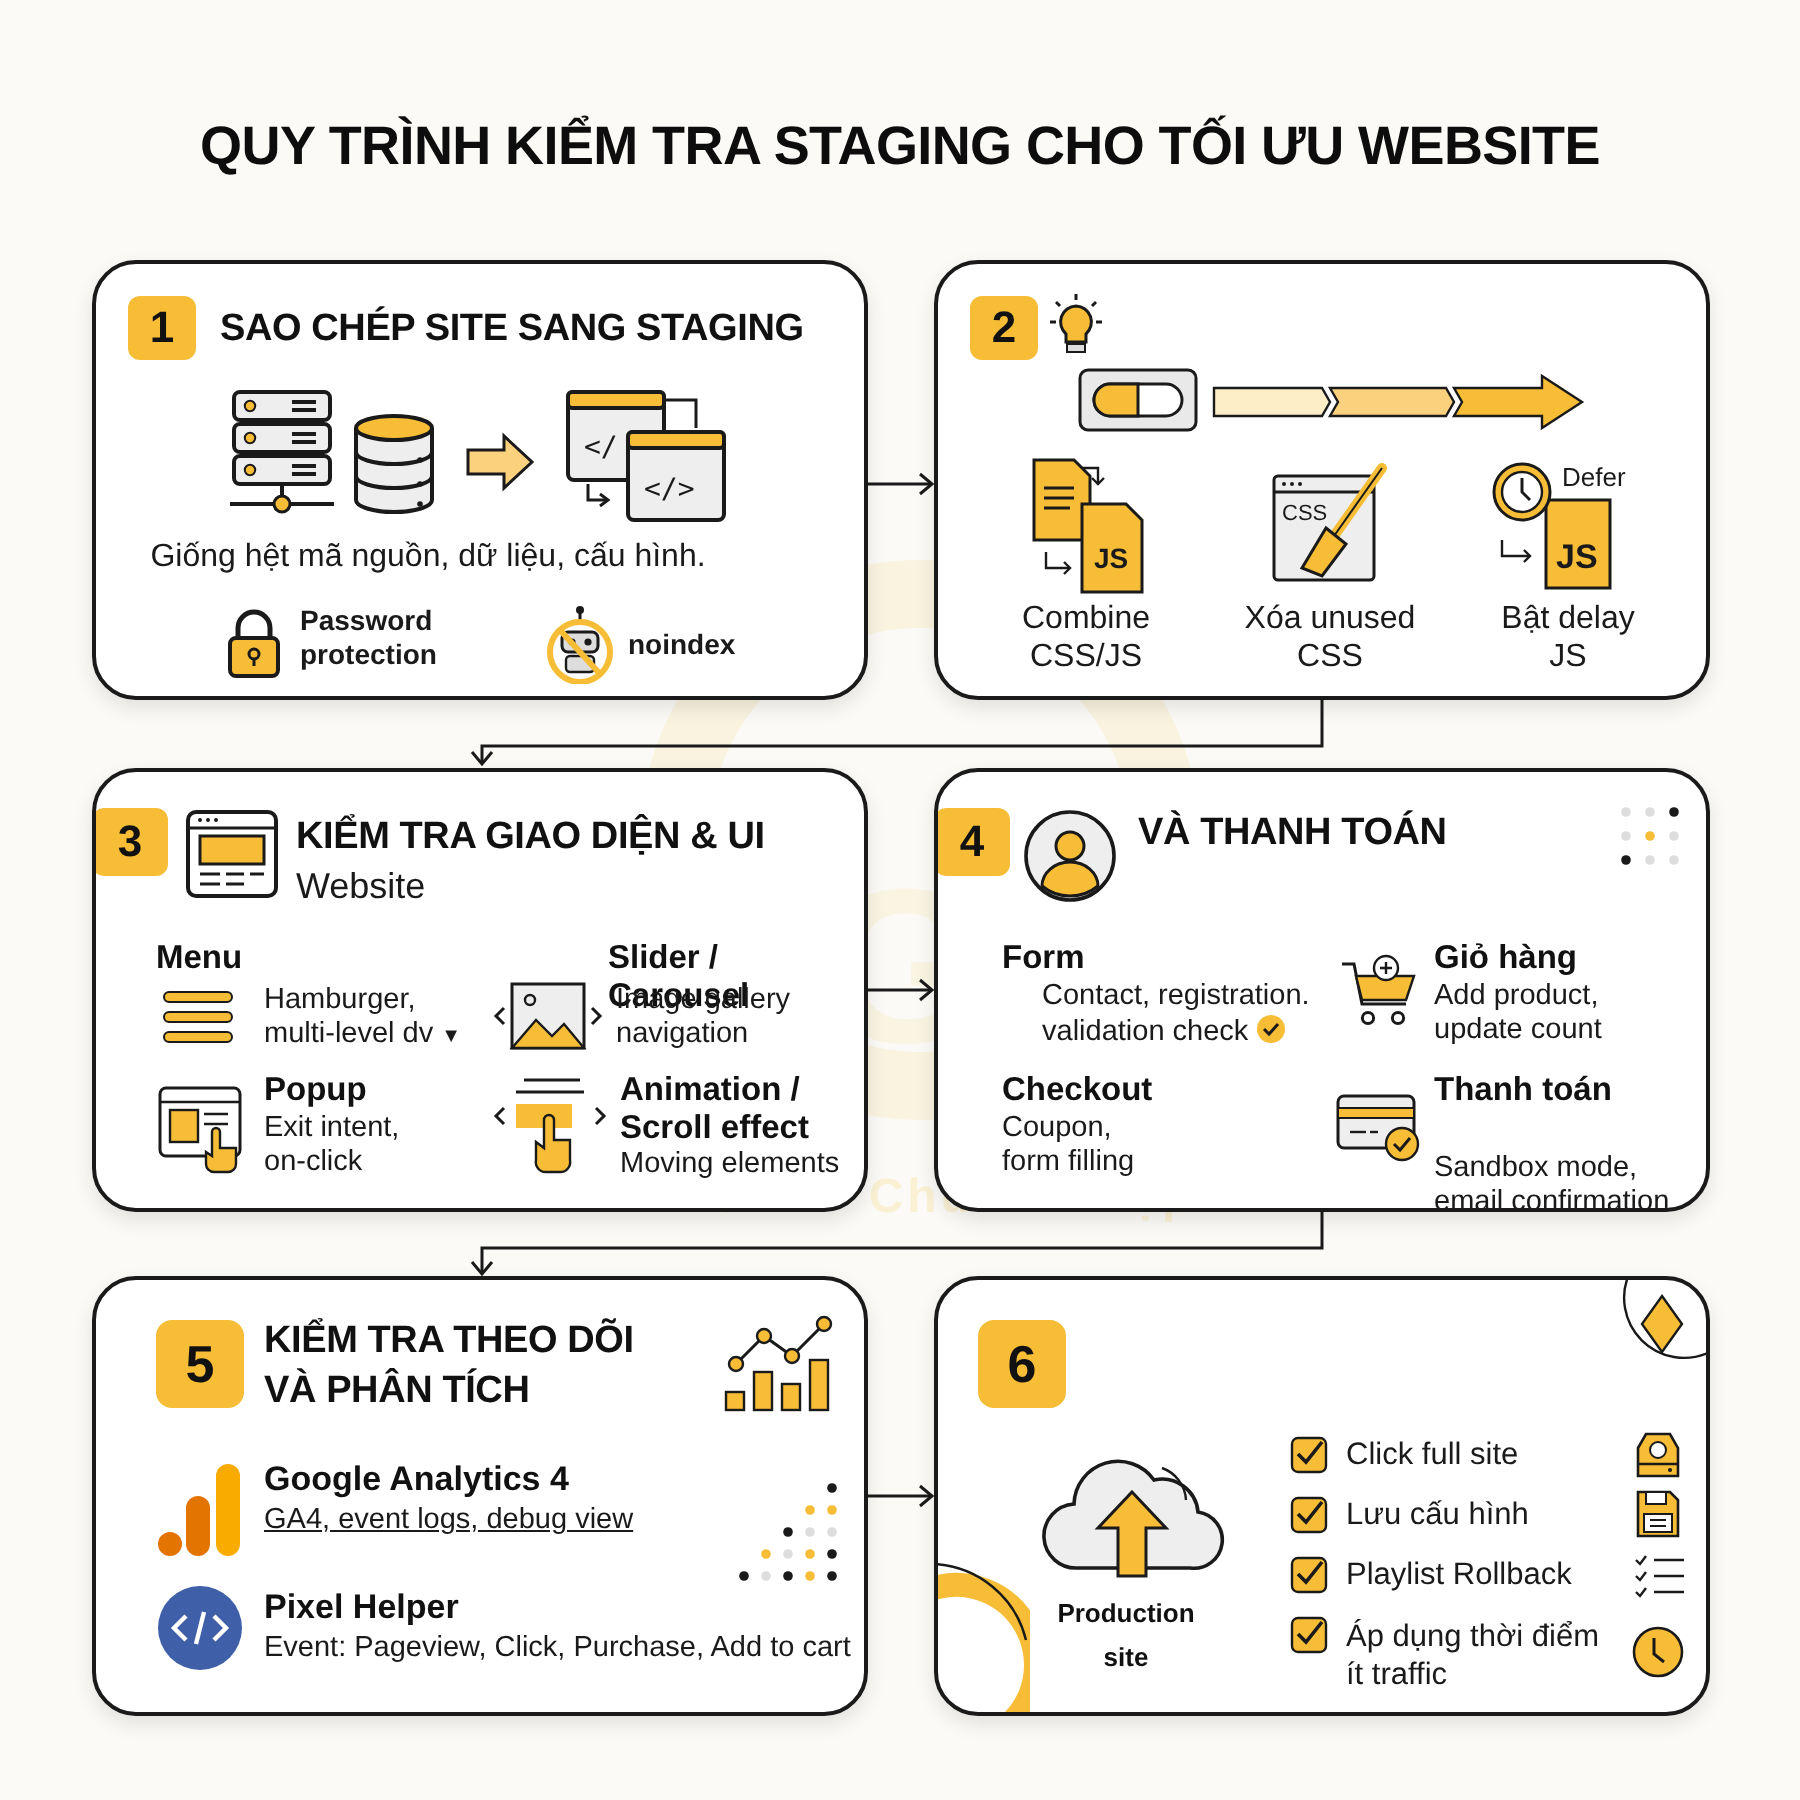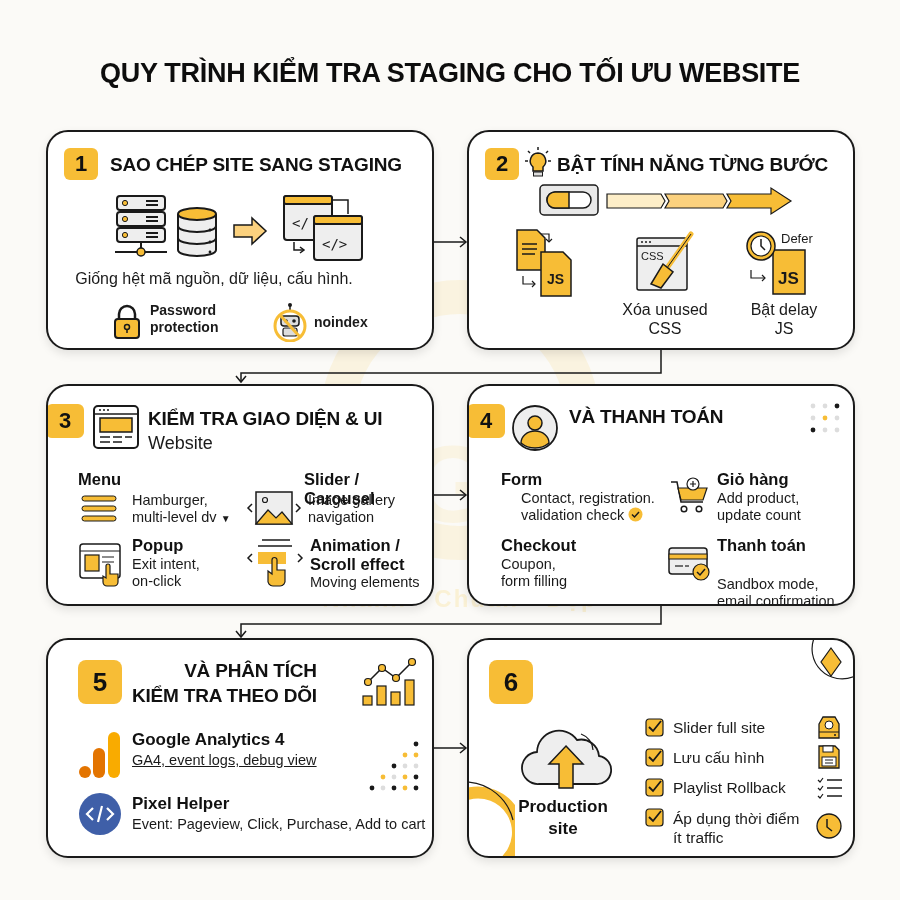--- a/index.html
+++ b/index.html
@@ -14,21 +14,21 @@
              border: 34px solid rgba(250, 200, 60, 0.12); }
   .wm-text { position: absolute; left: 0; top: 170px; width: 320px; text-align: center; font-size: 110px;
              font-weight: 700; color: rgba(250, 200, 60, 0.10); letter-spacing: 6px; }
   .wm-slogan { position: absolute; left: 0; top: 335px; width: 320px; text-align: center; font-size: 24px;
                font-weight: 700; color: rgba(250, 200, 60, 0.18); letter-spacing: 2px; }
 
   .card { position: absolute; background: #fff; border: 2px solid #1a1a1a; border-radius: 22px;
           box-shadow: 0 4px 10px rgba(0,0,0,0.10); overflow: hidden; }
   .num { position: absolute; background: #f7bd36; color: #111; font-weight: 700; font-size: 22px;
          display: flex; align-items: center; justify-content: center; border-radius: 6px; }
-  .card-title { position: absolute; font-weight: 700; font-size: 19px; line-height: 25px; color: #111; letter-spacing: -0.2px; text-align: right; }
+  .card-title { position: absolute; font-weight: 700; font-size: 19px; line-height: 25px; color: #111; letter-spacing: -0.2px; }
   .t { position: absolute; font-size: 14.5px; line-height: 17px; color: #1a1a1a; }
   .tb { position: absolute; font-size: 16.5px; font-weight: 700; line-height: 19px; color: #111; }
   .ic { position: absolute; }
   .ctr { text-align: center; }
 
   .connector { position: absolute; }
 </style>
 </head>
 <body>
 
@@ -135,21 +135,20 @@
   <div class="num" style="left:16px;top:16px;width:34px;height:32px;">2</div>
   <svg class="ic" style="left:56px;top:14px" width="26" height="34" viewBox="0 0 26 34">
     <line x1="13" y1="1" x2="13" y2="4" stroke="#1a1a1a" stroke-width="1.5"></line>
       <line x1="3" y1="5" x2="5" y2="7" stroke="#1a1a1a" stroke-width="1.5"></line>
       <line x1="23" y1="5" x2="21" y2="7" stroke="#1a1a1a" stroke-width="1.5"></line>
     <line x1="0" y1="15" x2="3" y2="15" stroke="#1a1a1a" stroke-width="1.5"></line>
       <line x1="23" y1="15" x2="26" y2="15" stroke="#1a1a1a" stroke-width="1.5"></line>
     <path d="M13 7 A8 8 0 0 1 18 21 V25 H8 V21 A8 8 0 0 1 13 7 Z" fill="#f7bd36" stroke="#1a1a1a" stroke-width="1.5"></path>
     <rect x="8.5" y="26" width="9" height="4" fill="#ddd" stroke="#1a1a1a" stroke-width="1"></rect>
   </svg>
-  <div class="card-title" style="left:88px;top:20px;">BẬT TÍNH NĂNG TỪNG BƯỚC</div>
 
   <svg class="ic" style="left:70px;top:52px" width="60" height="32" viewBox="0 0 60 32">
     <rect x="1" y="1" width="58" height="30" rx="4" fill="#e9e9e9" stroke="#1a1a1a" stroke-width="1.5"></rect>
     <rect x="8" y="8" width="44" height="16" rx="8" fill="#fff" stroke="#1a1a1a" stroke-width="1.5"></rect>
     <path d="M16 8 H30 V24 H16 A8 8 0 0 1 16 8 Z" fill="#f7bd36" stroke="#1a1a1a" stroke-width="1.5"></path>
   </svg>
   <svg class="ic" style="left:136px;top:54px" width="190" height="30" viewBox="0 0 190 30">
     <path d="M2 8 H56 L60 15 L56 22 H2 Z" fill="#fdeec8" stroke="#1a1a1a" stroke-width="1.2"></path>
     <path d="M60 8 H118 L122 15 L118 22 H60 L64 15 Z" fill="#fbd17e" stroke="#1a1a1a" stroke-width="1.2"></path>
     <path d="M122 8 H166 V2 L186 15 L166 28 V22 H122 L126 15 Z" fill="#f7bd36" stroke="#1a1a1a" stroke-width="1.2"></path>
@@ -160,20 +159,24 @@
     <line x1="7" y1="16" x2="22" y2="16" stroke="#1a1a1a" stroke-width="1.5"></line>
       <line x1="7" y1="21" x2="22" y2="21" stroke="#1a1a1a" stroke-width="1.5"></line>
       <line x1="7" y1="26" x2="20" y2="26" stroke="#1a1a1a" stroke-width="1.5"></line>
     <path d="M26 6 H34 V14" fill="none" stroke="#1a1a1a" stroke-width="1.2"></path>
       <polyline points="31,11 34,14 37,11" fill="none" stroke="#1a1a1a" stroke-width="1.2"></polyline>
     <path d="M26 24 H48 L56 32 V68 H26 Z" fill="#f7bd36" stroke="#1a1a1a" stroke-width="1.5"></path>
     <text x="32" y="56" font-family="Liberation Sans, sans-serif" font-weight="700" font-size="14" fill="#1a1a1a">JS</text>
     <path d="M8 48 V56 H20" fill="none" stroke="#1a1a1a" stroke-width="1.2"></path>
       <polyline points="17,53 20,56 17,59" fill="none" stroke="#1a1a1a" stroke-width="1.2"></polyline>
   </svg>
+  <div class="t ctr" style="left:20px;top:168px;width:108px;font-size:16px;line-height:19px;">
+    <div>Combine</div>
+    <div>CSS/JS</div>
+  </div>
 
   <svg class="ic" style="left:166px;top:98px" width="62" height="64" viewBox="0 0 62 64">
     <rect x="2" y="8" width="50" height="52" rx="2" fill="#eee" stroke="#1a1a1a" stroke-width="1.5"></rect>
     <line x1="2" y1="16" x2="52" y2="16" stroke="#1a1a1a" stroke-width="1.5"></line>
     <circle cx="7" cy="12" r="1" fill="#1a1a1a"></circle>
       <circle cx="11" cy="12" r="1" fill="#1a1a1a"></circle>
       <circle cx="15" cy="12" r="1" fill="#1a1a1a"></circle>
     <text x="6" y="30" font-family="Liberation Sans, sans-serif" font-size="11" fill="#1a1a1a">CSS</text>
     <line x1="56" y1="4" x2="32" y2="38" stroke="#f7bd36" stroke-width="5" stroke-linecap="round"></line>
     <line x1="56" y1="4" x2="32" y2="38" stroke="#1a1a1a" stroke-width="1"></line>
@@ -336,22 +339,22 @@
   <div class="tb" style="left:248px;top:150px;">Thanh toán</div>
   <div class="t" style="left:248px;top:170px;margin-top:20px;">
     <div>Sandbox mode,</div>
     <div>email confirmation</div>
   </div>
 </div>
 
 <div class="card" style="left:46px;top:638px;width:388px;height:220px;">
   <div class="num" style="left:30px;top:20px;width:44px;height:44px;font-size:26px;border-radius:8px;">5</div>
   <div class="card-title" style="left:84px;top:18px;">
+    <div>KIỂM TRA THEO DÕI</div>
     <div>VÀ PHÂN TÍCH</div>
-    <div>KIỂM TRA THEO DÕI</div>
   </div>
   <svg class="ic" style="left:314px;top:16px" width="58" height="52" viewBox="0 0 58 52">
     <polyline points="6,26 20,12 34,22 50,6" fill="none" stroke="#1a1a1a" stroke-width="1.5"></polyline>
     <circle cx="6" cy="26" r="3.5" fill="#f7bd36" stroke="#1a1a1a" stroke-width="1.2"></circle>
     <circle cx="20" cy="12" r="3.5" fill="#f7bd36" stroke="#1a1a1a" stroke-width="1.2"></circle>
     <circle cx="34" cy="22" r="3.5" fill="#f7bd36" stroke="#1a1a1a" stroke-width="1.2"></circle>
     <circle cx="50" cy="6" r="3.5" fill="#f7bd36" stroke="#1a1a1a" stroke-width="1.2"></circle>
     <rect x="1" y="40" width="9" height="9" fill="#f7bd36" stroke="#1a1a1a" stroke-width="1.2"></rect>
     <rect x="15" y="30" width="9" height="19" fill="#f7bd36" stroke="#1a1a1a" stroke-width="1.2"></rect>
     <rect x="29" y="36" width="9" height="13" fill="#f7bd36" stroke="#1a1a1a" stroke-width="1.2"></rect>
@@ -403,32 +406,32 @@
   <svg class="ic" style="left:-2px;top:140px" width="48" height="82" viewBox="0 0 48 82">
     <path d="M0 14 A40 40 0 0 1 40 80" fill="none" stroke="#f7bd36" stroke-width="12"></path>
     <path d="M0 2 A50 50 0 0 1 46 40" fill="none" stroke="#1a1a1a" stroke-width="1.2"></path>
   </svg>
 
   <svg class="ic" style="left:50px;top:82px" width="94" height="70" viewBox="0 0 94 70">
     <path d="M20 62 A16 16 0 0 1 18 30 A22 22 0 0 1 58 18 A18 18 0 0 1 80 34 A14 14 0 0 1 76 62 Z" fill="#eee" stroke="#1a1a1a" stroke-width="1.8"></path>
     <path d="M62 12 A18 18 0 0 1 74 28" fill="none" stroke="#1a1a1a" stroke-width="1.2"></path>
     <path d="M47 24 L64 42 H54 V66 H40 V42 H30 Z" fill="#f7bd36" stroke="#1a1a1a" stroke-width="1.5"></path>
   </svg>
-  <div class="tb ctr" style="left:34px;top:156px;width:120px;font-size:17px;line-height:22px;">
+  <div class="tb ctr" style="left:34px;top:156px;width:120px;font-size:13px;line-height:22px;">
     <div>Production</div>
     <div>site</div>
   </div>
 
   <div>
     <div class="ic" style="left:176px;top:78px;">
       <svg width="20" height="20" viewBox="0 0 20 20" style="position:absolute;left:0;top:0">
           <rect x="1" y="1" width="17" height="17" rx="3" fill="#f7bd36" stroke="#1a1a1a" stroke-width="1.2"></rect>
           <polyline points="4,9 8,13 16,3" fill="none" stroke="#1a1a1a" stroke-width="1.8"></polyline>
         </svg>
-      <span class="t" style="left:28px;top:1px;white-space:nowrap;font-size:15.5px;">Slider full site</span>
+      <span class="t" style="left:28px;top:1px;white-space:nowrap;font-size:15.5px;">Click full site</span>
     </div>
     <div class="ic" style="left:176px;top:108px;">
       <svg width="20" height="20" viewBox="0 0 20 20" style="position:absolute;left:0;top:0">
           <rect x="1" y="1" width="17" height="17" rx="3" fill="#f7bd36" stroke="#1a1a1a" stroke-width="1.2"></rect>
           <polyline points="4,9 8,13 16,3" fill="none" stroke="#1a1a1a" stroke-width="1.8"></polyline>
         </svg>
       <span class="t" style="left:28px;top:1px;white-space:nowrap;font-size:15.5px;">Lưu cấu hình</span>
     </div>
     <div class="ic" style="left:176px;top:138px;">
       <svg width="20" height="20" viewBox="0 0 20 20" style="position:absolute;left:0;top:0">

